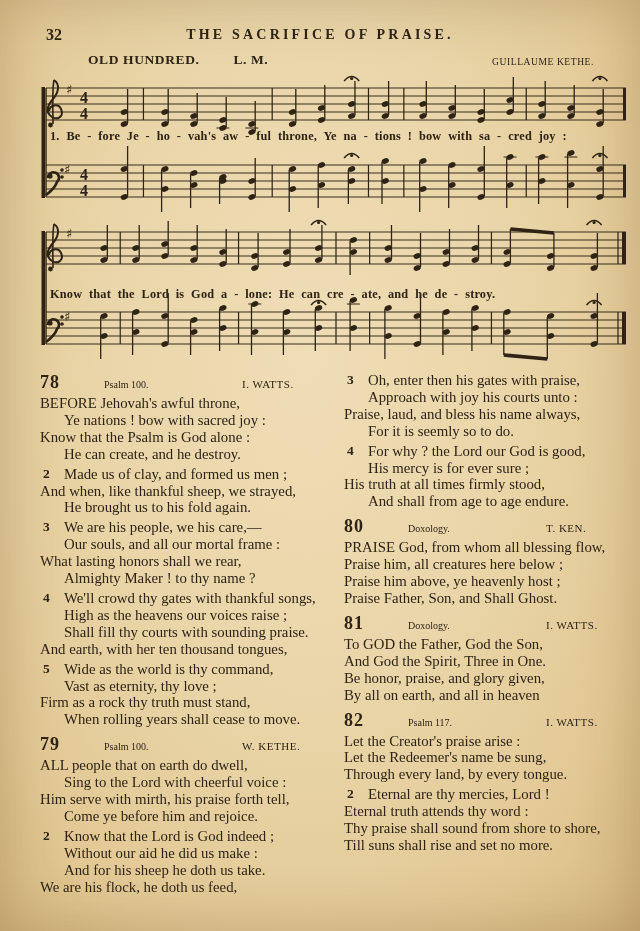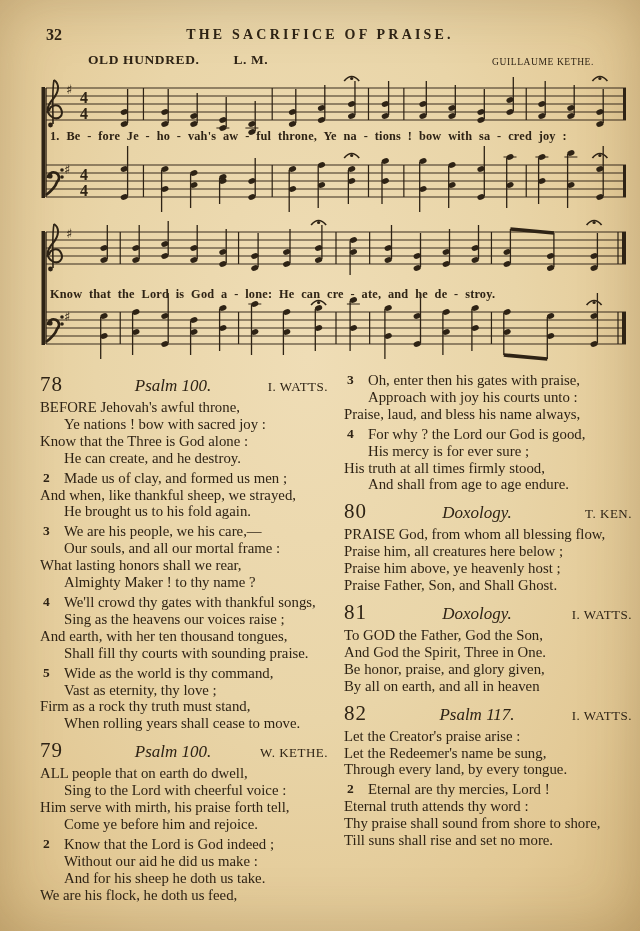--- a/index.html
+++ b/index.html
@@ -19,23 +19,23 @@
   .musicwrap{position:absolute;left:40px;top:66px;width:592px;height:302px;}
   .lyricline{position:absolute;left:50px;width:545px;text-align:left;
     font-size:12.3px;font-weight:bold;word-spacing:3.5px;letter-spacing:.2px;white-space:nowrap;}
   .lyric1{top:129px;}
   .lyric2{top:277px;margin-top:10px;}
   .cols{position:absolute;left:40px;top:372px;width:592px;height:556px;
     display:flex;gap:16px;overflow:hidden;}
   .col{width:288px;}
   .hymn-head{display:flex;align-items:baseline;margin:6px 0 2px;}
   .hymn-head.first{margin-top:0;}
-  .h-num{font-size:21px;font-weight:normal;width:64px;letter-spacing:1px;}
-  .h-src{flex:1;text-align:center;font-style:italic;font-size:17px;}
-  .h-auth{width:86px;text-align:right;font-size:13px;letter-spacing:.5px;}
+  .h-num{font-size:18px;font-weight:bold;width:64px;letter-spacing:1px;}
+  .h-src{flex:1;text-align:left;font-size:10px;}
+  .h-auth{width:86px;text-align:left;font-size:11px;letter-spacing:.5px;}
   .verse{position:relative;margin-bottom:3px;}
   .vnum{position:absolute;left:3px;top:0;font-size:13.5px;font-weight:bold;line-height:16.9px;}
   .vline{font-size:14.8px;line-height:16.9px;white-space:nowrap;}
   .vline.ind{margin-left:24px;}
 </style>
 </head>
 <body>
 
 <div class="page">
   <div class="pgnum">32</div>
@@ -346,42 +346,42 @@
   <div class="cols">
     <div class="col" id="col-left">
         <div class="hymn-head first">
           <span class="h-num">78</span>
           <span class="h-src">Psalm 100.</span>
           <span class="h-auth">I. WATTS.</span>
         </div>
         <div class="verse">
           <div class="vline">BEFORE Jehovah's awful throne,</div>
           <div class="vline ind">Ye nations ! bow with sacred joy :</div>
-          <div class="vline">Know that the Three is God alone :</div>
+          <div class="vline">Know that the Psalm is God alone :</div>
           <div class="vline ind">He can create, and he destroy.</div>
         </div>
         <div class="verse">
           <span class="vnum">2</span>
           <div class="vline ind">Made us of clay, and formed us men ;</div>
           <div class="vline">And when, like thankful sheep, we strayed,</div>
           <div class="vline ind">He brought us to his fold again.</div>
         </div>
         <div class="verse">
           <span class="vnum">3</span>
           <div class="vline ind">We are his people, we his care,—</div>
           <div class="vline ind">Our souls, and all our mortal frame :</div>
           <div class="vline">What lasting honors shall we rear,</div>
           <div class="vline ind">Almighty Maker ! to thy name ?</div>
         </div>
         <div class="verse">
           <span class="vnum">4</span>
           <div class="vline ind">We'll crowd thy gates with thankful songs,</div>
-          <div class="vline ind">Sing as the heavens our voices raise ;</div>
+          <div class="vline ind">High as the heavens our voices raise ;</div>
+          <div class="vline ind">Shall fill thy courts with sounding praise.</div>
           <div class="vline">And earth, with her ten thousand tongues,</div>
-          <div class="vline ind">Shall fill thy courts with sounding praise.</div>
         </div>
         <div class="verse">
           <span class="vnum">5</span>
           <div class="vline ind">Wide as the world is thy command,</div>
           <div class="vline ind">Vast as eternity, thy love ;</div>
           <div class="vline">Firm as a rock thy truth must stand,</div>
           <div class="vline ind">When rolling years shall cease to move.</div>
         </div>
         <div class="hymn-head">
           <span class="h-num">79</span>
@@ -401,20 +401,21 @@
           <div class="vline ind">And for his sheep he doth us take.</div>
           <div class="vline">We are his flock, he doth us feed,</div>
         </div>
       </div>
     <div class="col" id="col-right">
         <div class="verse">
           <span class="vnum">3</span>
           <div class="vline ind">Oh, enter then his gates with praise,</div>
           <div class="vline ind">Approach with joy his courts unto :</div>
           <div class="vline">Praise, laud, and bless his name always,</div>
+          <div class="vline ind">For it is seemly so to do.</div>
         </div>
         <div class="verse">
           <span class="vnum">4</span>
           <div class="vline ind">For why ? the Lord our God is good,</div>
           <div class="vline ind">His mercy is for ever sure ;</div>
           <div class="vline">His truth at all times firmly stood,</div>
           <div class="vline ind">And shall from age to age endure.</div>
         </div>
         <div class="hymn-head">
           <span class="h-num">80</span>

